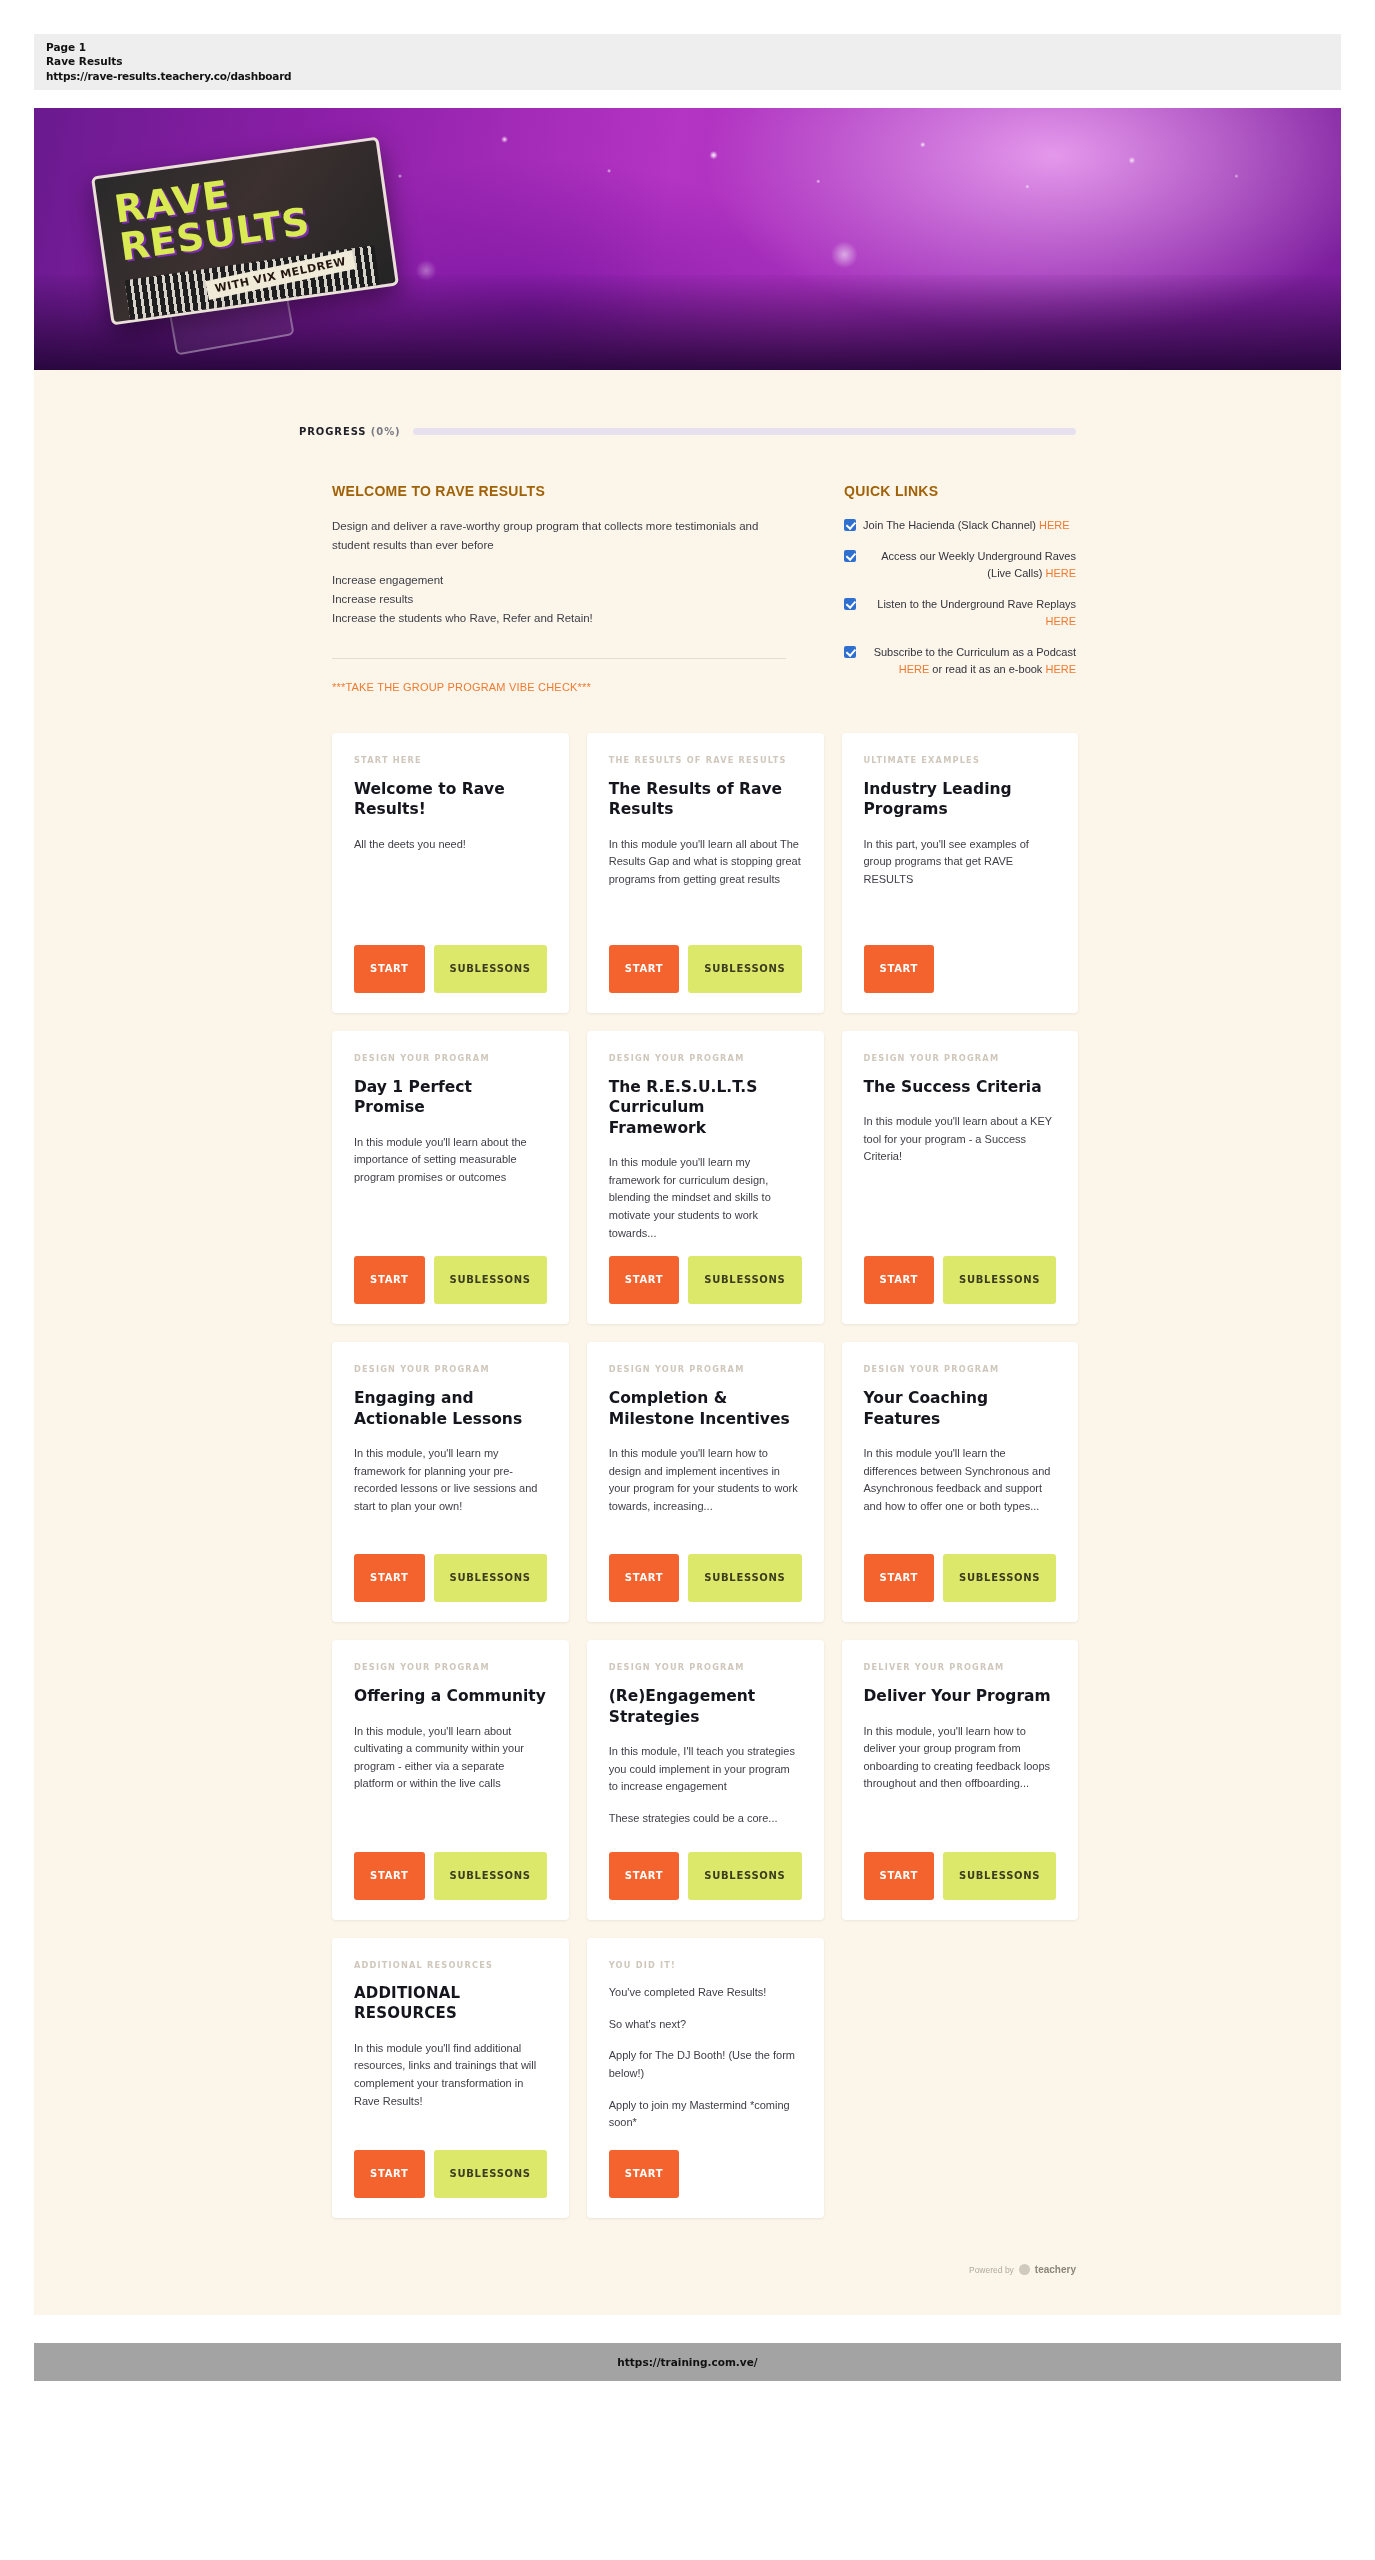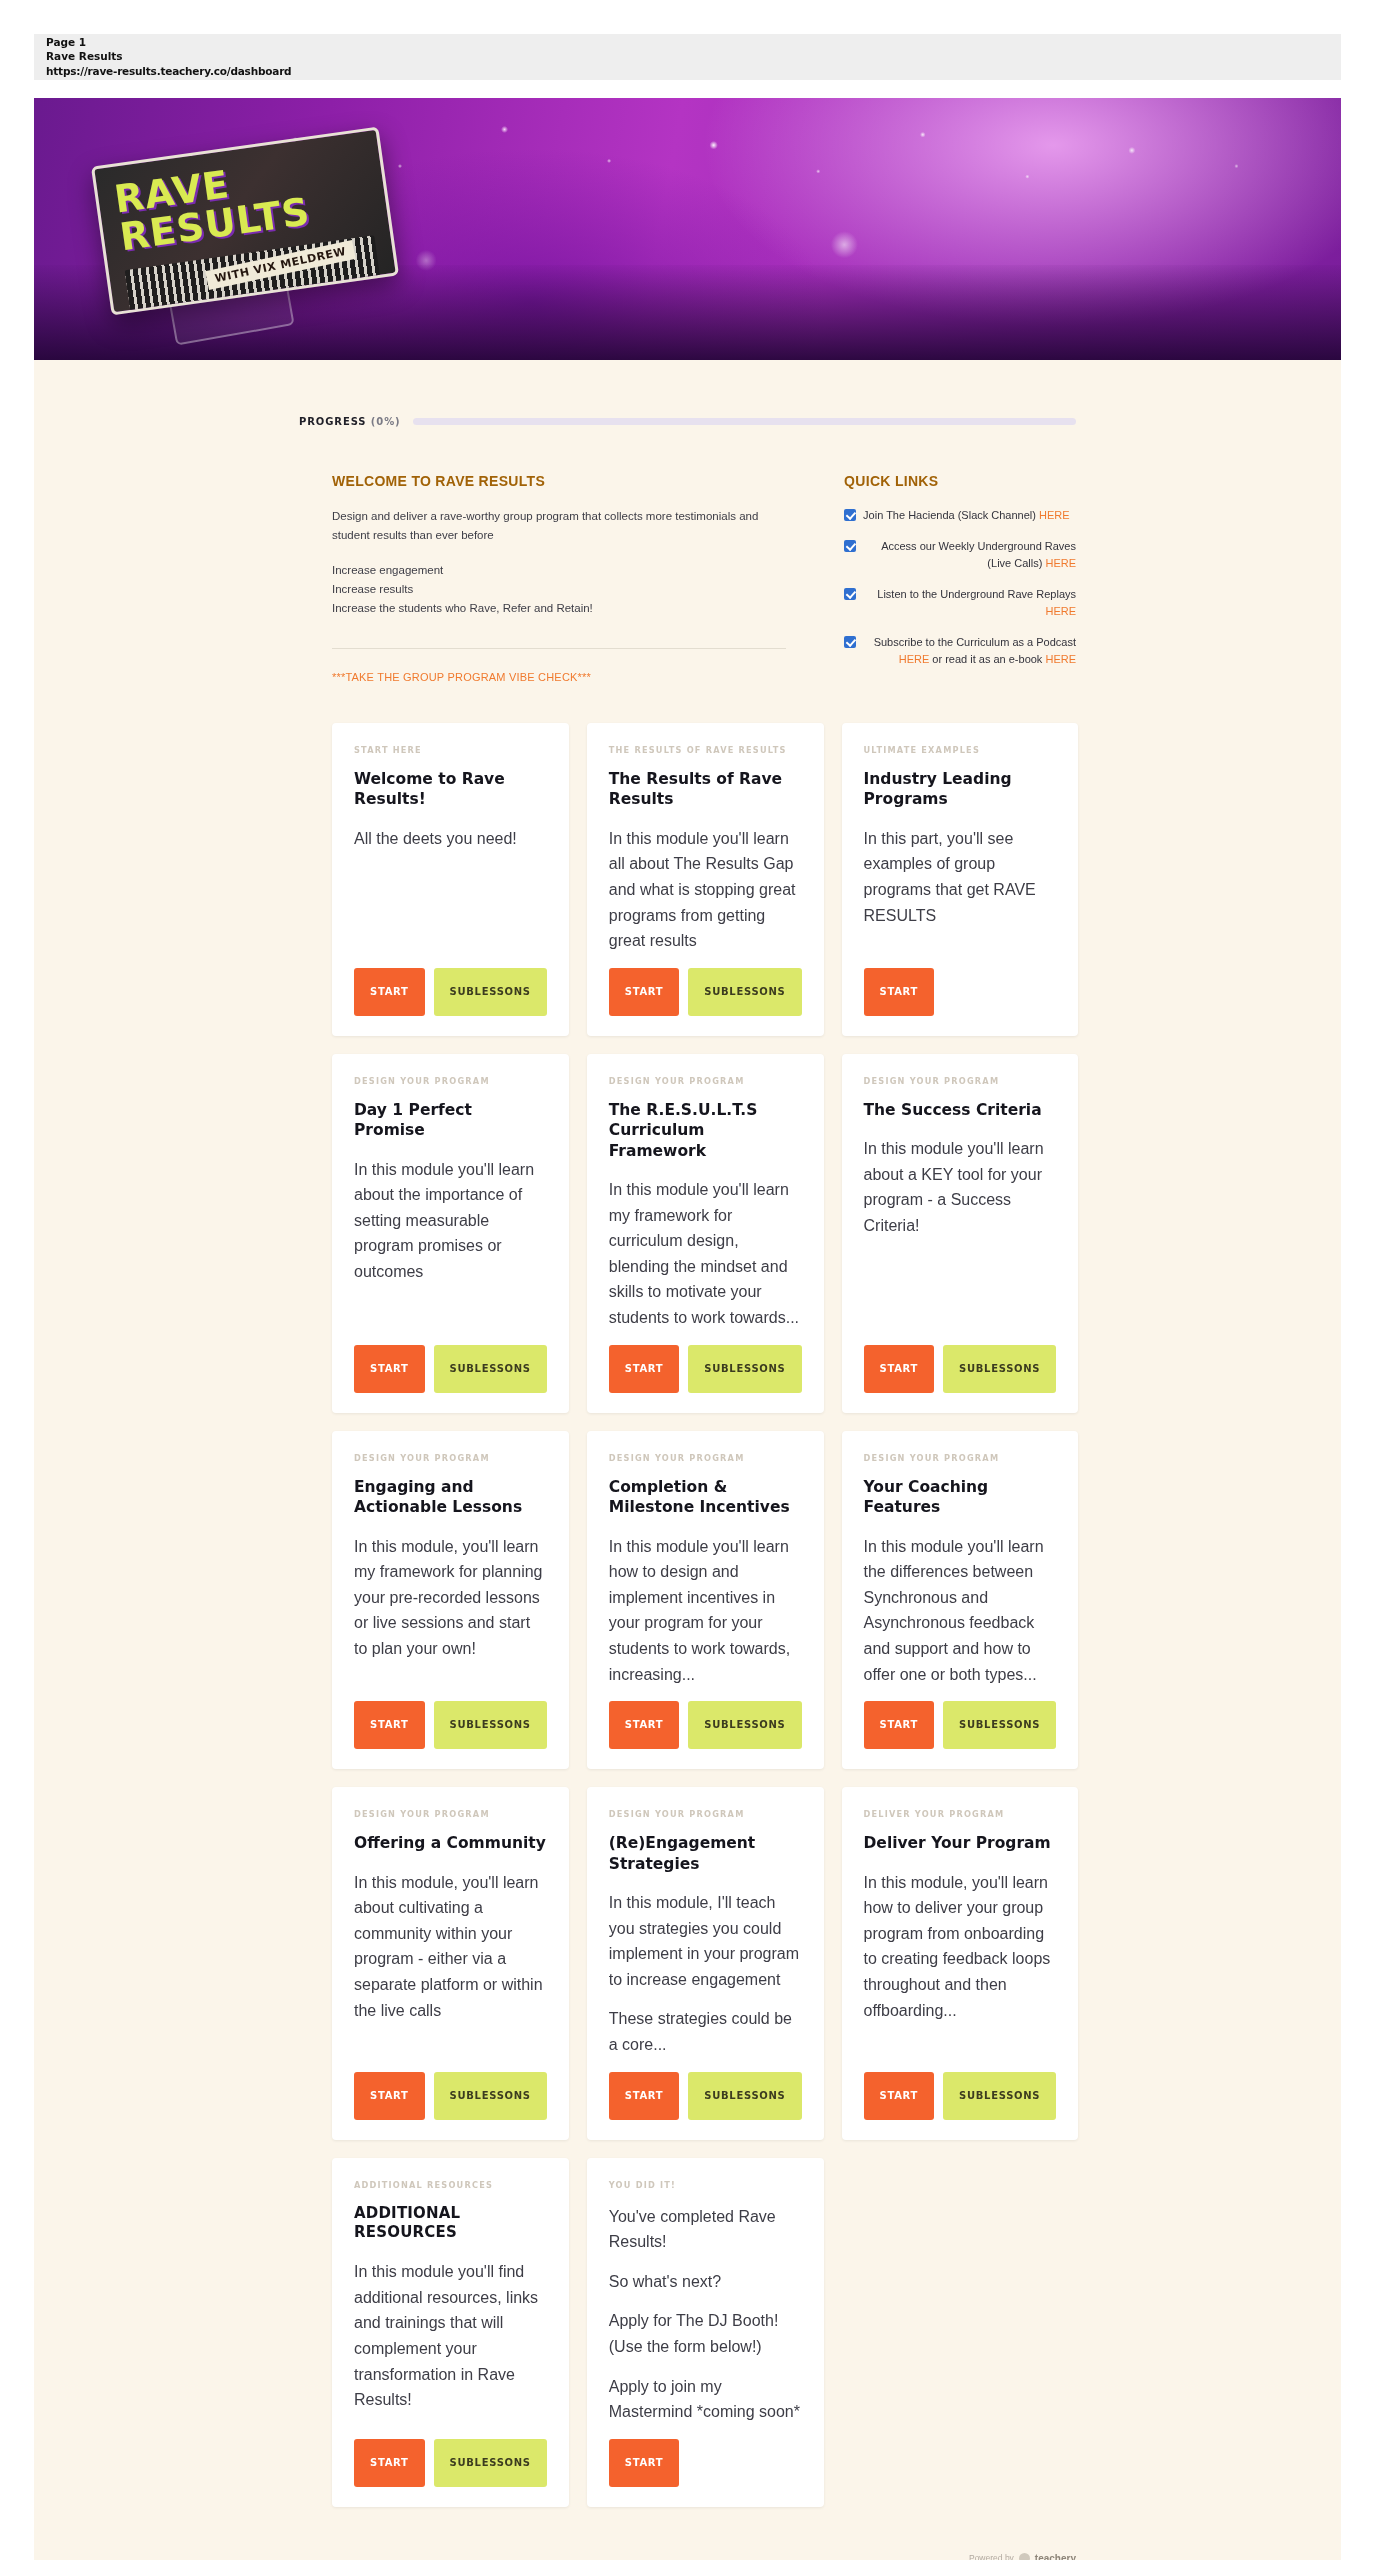--- a/index.html
+++ b/index.html
@@ -11,21 +11,21 @@
   .page {
     width: 1375px;
     min-height: 2560px;
     background: #ffffff;
     position: relative;
   }
   
   .print-header {
     margin: 34px 34px 0 34px;
     background: #eeeeee;
-    height: 46px;
+    height: 56px;
     padding: 5px 12px;
     display: flex;
     flex-direction: column;
     justify-content: center;
     gap: 1px;
   }
   .print-header div {
     font-family: "DejaVu Sans", sans-serif;
     font-size: 10.5px;
     font-weight: bold;
@@ -239,21 +239,21 @@
   .card h3 {
     font-family: "DejaVu Sans", sans-serif;
     font-size: 15.5px;
     line-height: 1.32;
     font-weight: bold;
     color: #15151d;
     margin: 0 0 16px 0;
   }
   .card h3.caps { font-size: 15px; letter-spacing: .2px; }
   .card .desc {
-    font-size: 16px;
+    font-size: 11px;
     line-height: 1.6;
     color: #3d3d46;
     margin: 0;
   }
   .card .desc + .desc { margin-top: 14px; }
   .card .spacer { flex: 1 1 auto; min-height: 14px; }
   .btn-row { display: flex; gap: 9px; align-items: center; }
   .btn {
     display: inline-block;
     border: none;

